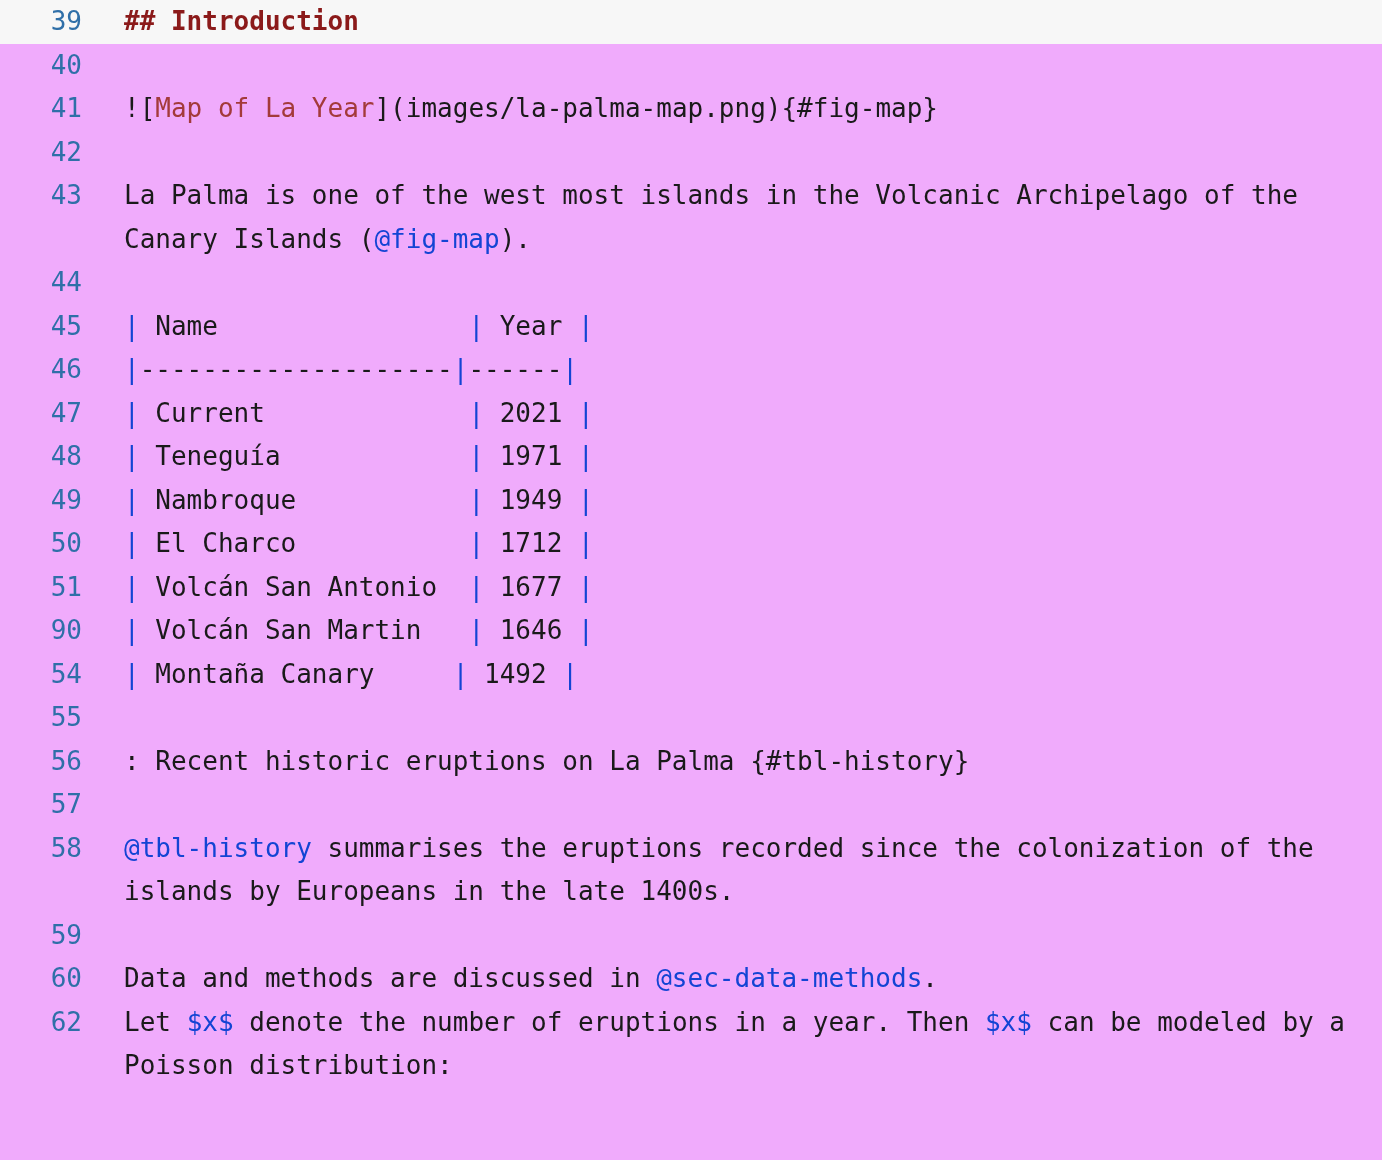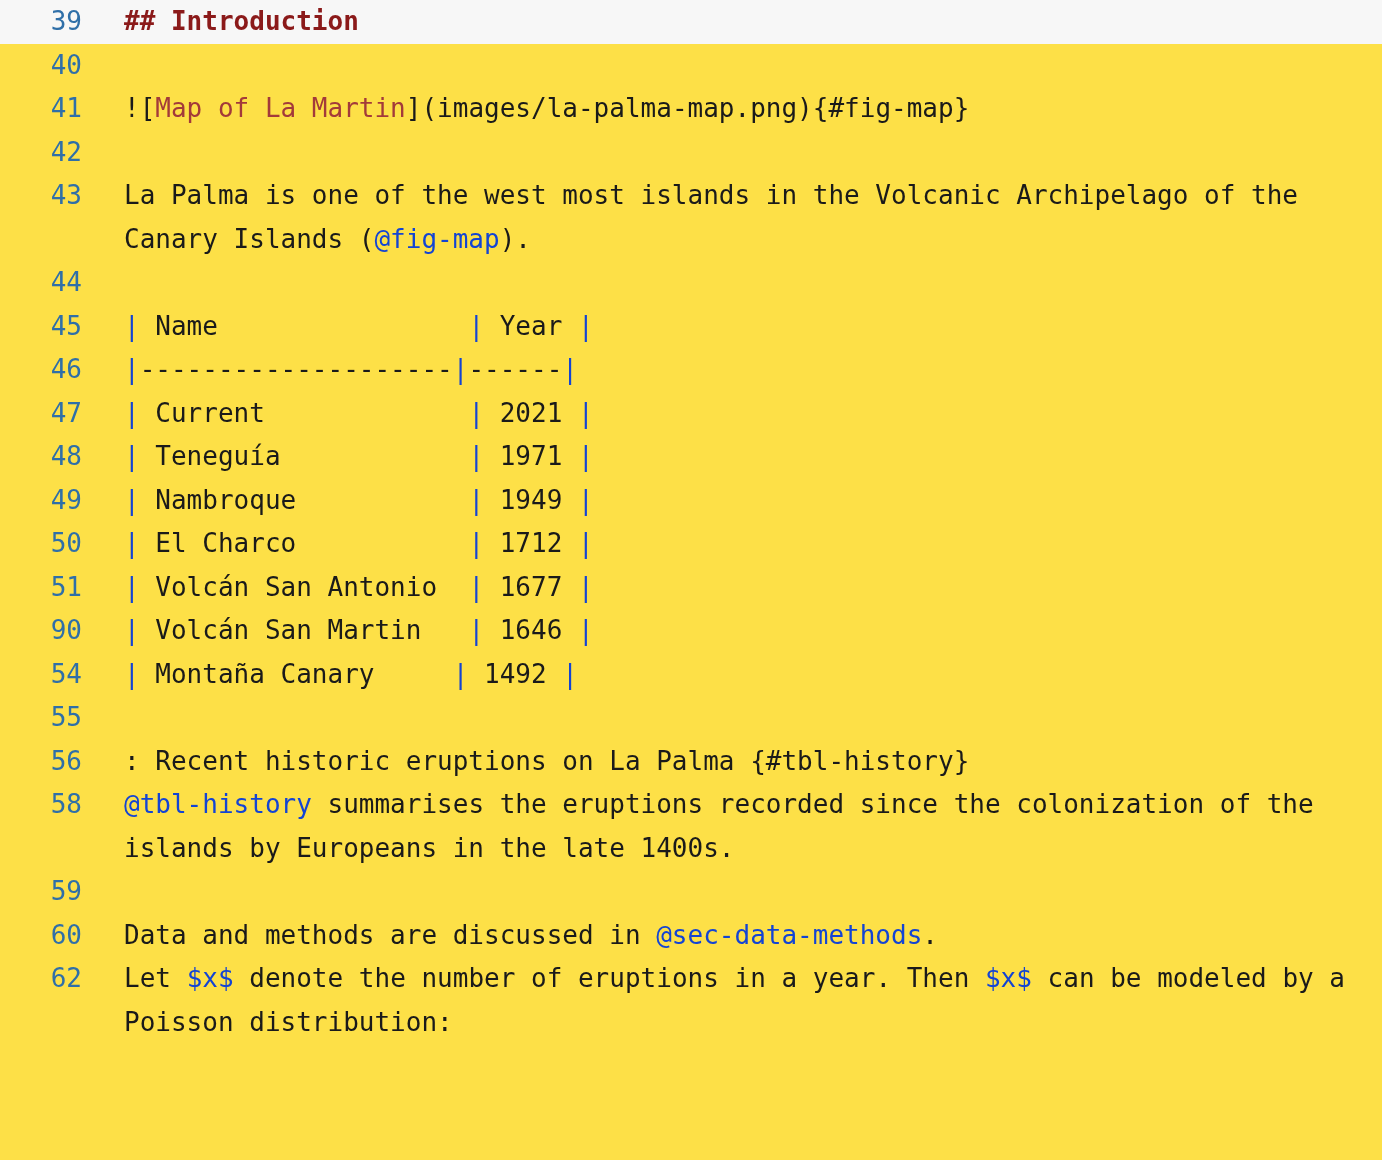--- a/index.html
+++ b/index.html
@@ -10,21 +10,21 @@
   body {
     width: 1382px;
     height: 1160px;
     font-family: "DejaVu Sans Mono", monospace;
     overflow: hidden;
   }
   .editor {
     position: relative;
     width: 1382px;
     height: 1160px;
-    background: #fde047;
+    background: #f0abfc;
   }
   .line {
     display: flex;
     align-items: flex-start;
     font-size: 26px;
     line-height: 43.5px;
     white-space: pre;
   }
   .line.highlight {
     background: #f7f7f7;
@@ -73,33 +73,34 @@
     color: #1344d4;
   }
 </style>
 </head>
 <body>
 
 <div class="editor">
   <div id="lines">
       <div class="line highlight"><div class="gutter">39</div><div class="code"><span class="tok-heading">## Introduction</span></div></div>
       <div class="line"><div class="gutter">40</div><div class="code"><span class="tok-plain"></span></div></div>
-      <div class="line"><div class="gutter">41</div><div class="code"><span class="tok-plain">![</span><span class="tok-linktext">Map of La Martin</span><span class="tok-plain">](</span><span class="tok-url">images/la-palma-map.png</span><span class="tok-plain">){#fig-map}</span></div></div>
+      <div class="line"><div class="gutter">41</div><div class="code"><span class="tok-plain">![</span><span class="tok-linktext">Map of La Year</span><span class="tok-plain">](</span><span class="tok-url">images/la-palma-map.png</span><span class="tok-plain">){#fig-map}</span></div></div>
       <div class="line"><div class="gutter">42</div><div class="code"><span class="tok-plain"></span></div></div>
       <div class="line"><div class="gutter">43</div><div class="code"><span class="tok-plain">La Palma is one of the west most islands in the Volcanic Archipelago of the Canary Islands (</span><span class="tok-ref">@fig-map</span><span class="tok-plain">).</span></div></div>
       <div class="line"><div class="gutter">44</div><div class="code"><span class="tok-plain"></span></div></div>
       <div class="line"><div class="gutter">45</div><div class="code"><span class="tok-pipe">|</span><span class="tok-table"> Name                </span><span class="tok-pipe">|</span><span class="tok-table"> Year </span><span class="tok-pipe">|</span></div></div>
       <div class="line"><div class="gutter">46</div><div class="code"><span class="tok-pipe">|</span><span class="tok-table">--------------------</span><span class="tok-pipe">|</span><span class="tok-table">------</span><span class="tok-pipe">|</span></div></div>
       <div class="line"><div class="gutter">47</div><div class="code"><span class="tok-pipe">|</span><span class="tok-table"> Current             </span><span class="tok-pipe">|</span><span class="tok-table"> 2021 </span><span class="tok-pipe">|</span></div></div>
       <div class="line"><div class="gutter">48</div><div class="code"><span class="tok-pipe">|</span><span class="tok-table"> Teneguía            </span><span class="tok-pipe">|</span><span class="tok-table"> 1971 </span><span class="tok-pipe">|</span></div></div>
       <div class="line"><div class="gutter">49</div><div class="code"><span class="tok-pipe">|</span><span class="tok-table"> Nambroque           </span><span class="tok-pipe">|</span><span class="tok-table"> 1949 </span><span class="tok-pipe">|</span></div></div>
       <div class="line"><div class="gutter">50</div><div class="code"><span class="tok-pipe">|</span><span class="tok-table"> El Charco           </span><span class="tok-pipe">|</span><span class="tok-table"> 1712 </span><span class="tok-pipe">|</span></div></div>
       <div class="line"><div class="gutter">51</div><div class="code"><span class="tok-pipe">|</span><span class="tok-table"> Volcán San Antonio  </span><span class="tok-pipe">|</span><span class="tok-table"> 1677 </span><span class="tok-pipe">|</span></div></div>
       <div class="line"><div class="gutter">90</div><div class="code"><span class="tok-pipe">|</span><span class="tok-table"> Volcán San Martin   </span><span class="tok-pipe">|</span><span class="tok-table"> 1646 </span><span class="tok-pipe">|</span></div></div>
       <div class="line"><div class="gutter">54</div><div class="code"><span class="tok-pipe">|</span><span class="tok-table"> Montaña Canary     </span><span class="tok-pipe">|</span><span class="tok-table"> 1492 </span><span class="tok-pipe">|</span></div></div>
       <div class="line"><div class="gutter">55</div><div class="code"><span class="tok-plain"></span></div></div>
       <div class="line"><div class="gutter">56</div><div class="code"><span class="tok-plain">: Recent historic eruptions on La Palma {#tbl-history}</span></div></div>
+      <div class="line"><div class="gutter">57</div><div class="code"><span class="tok-plain"></span></div></div>
       <div class="line"><div class="gutter">58</div><div class="code"><span class="tok-ref">@tbl-history</span><span class="tok-plain"> summarises the eruptions recorded since the colonization of the islands by Europeans in the late 1400s.</span></div></div>
       <div class="line"><div class="gutter">59</div><div class="code"><span class="tok-plain"></span></div></div>
       <div class="line"><div class="gutter">60</div><div class="code"><span class="tok-plain">Data and methods are discussed in </span><span class="tok-ref">@sec-data-methods</span><span class="tok-plain">.</span></div></div>
       <div class="line"><div class="gutter">62</div><div class="code"><span class="tok-plain">Let </span><span class="tok-math">$x$</span><span class="tok-plain"> denote the number of eruptions in a year. Then </span><span class="tok-math">$x$</span><span class="tok-plain"> can be modeled by a Poisson distribution:</span></div></div>
     </div>
 </div>
 
 </body></html>

